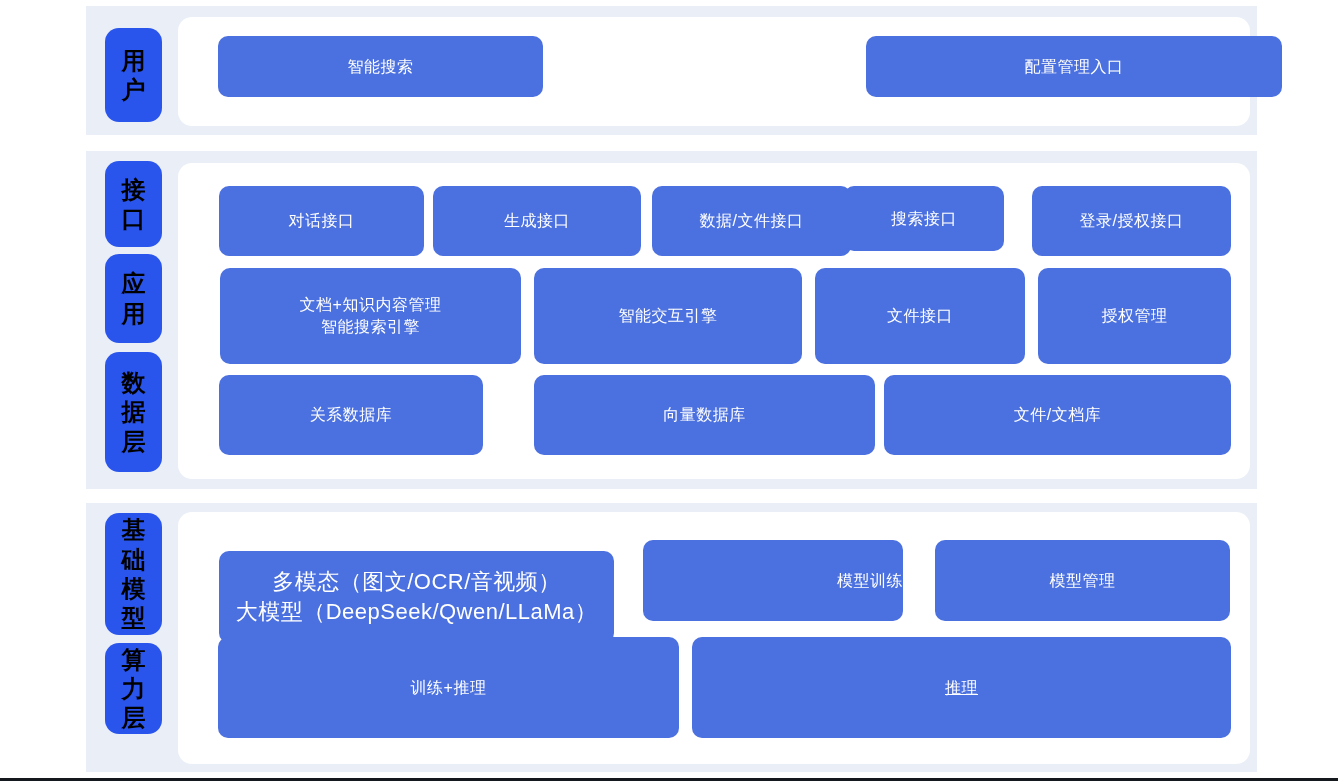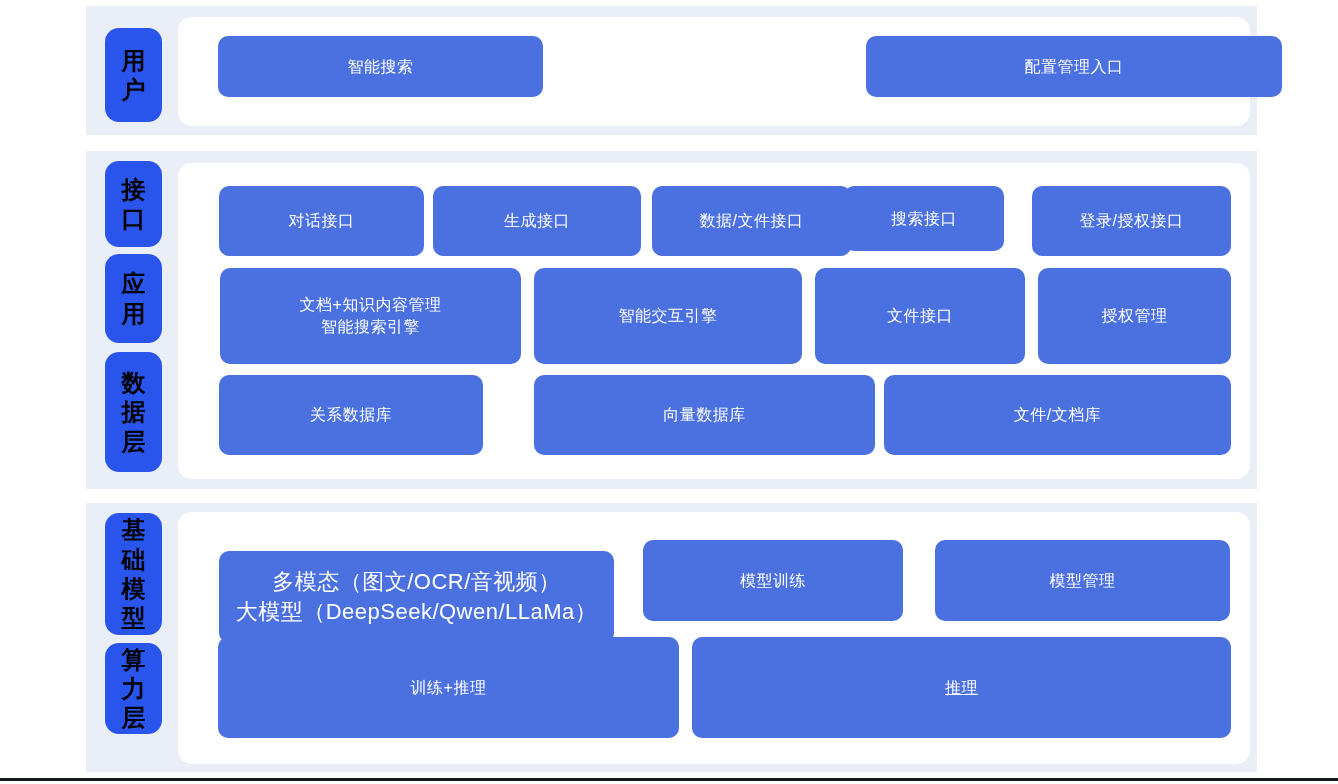--- a/index.html
+++ b/index.html
@@ -133,21 +133,21 @@
     <div class="pill-text">基础模型</div>
   </div>
   <div class="pill" style="top:643px;height:91px;">
     <div class="pill-text">算力层</div>
   </div>
 
   <div class="box big" style="left:219px;top:535px;width:395px;height:92px;margin-top:16px;">
     <div>多模态（图文/OCR/音视频）</div>
     <div>大模型（DeepSeek/Qwen/LLaMa）</div>
   </div>
-  <div class="box" style="left:643px;top:540px;width:260px;height:81px;">
+  <div class="box" style="left:643px;top:540px;width:260px;height:81px;align-items:flex-end;">
     <div>模型训练</div>
   </div>
   <div class="box" style="left:935px;top:540px;width:295px;height:81px;">
     <div>模型管理</div>
   </div>
 
   <div class="box" style="left:218px;top:637px;width:461px;height:101px;">
     <div>训练+推理</div>
   </div>
   <div class="box" style="left:692px;top:637px;width:539px;height:101px;text-decoration:underline;">

